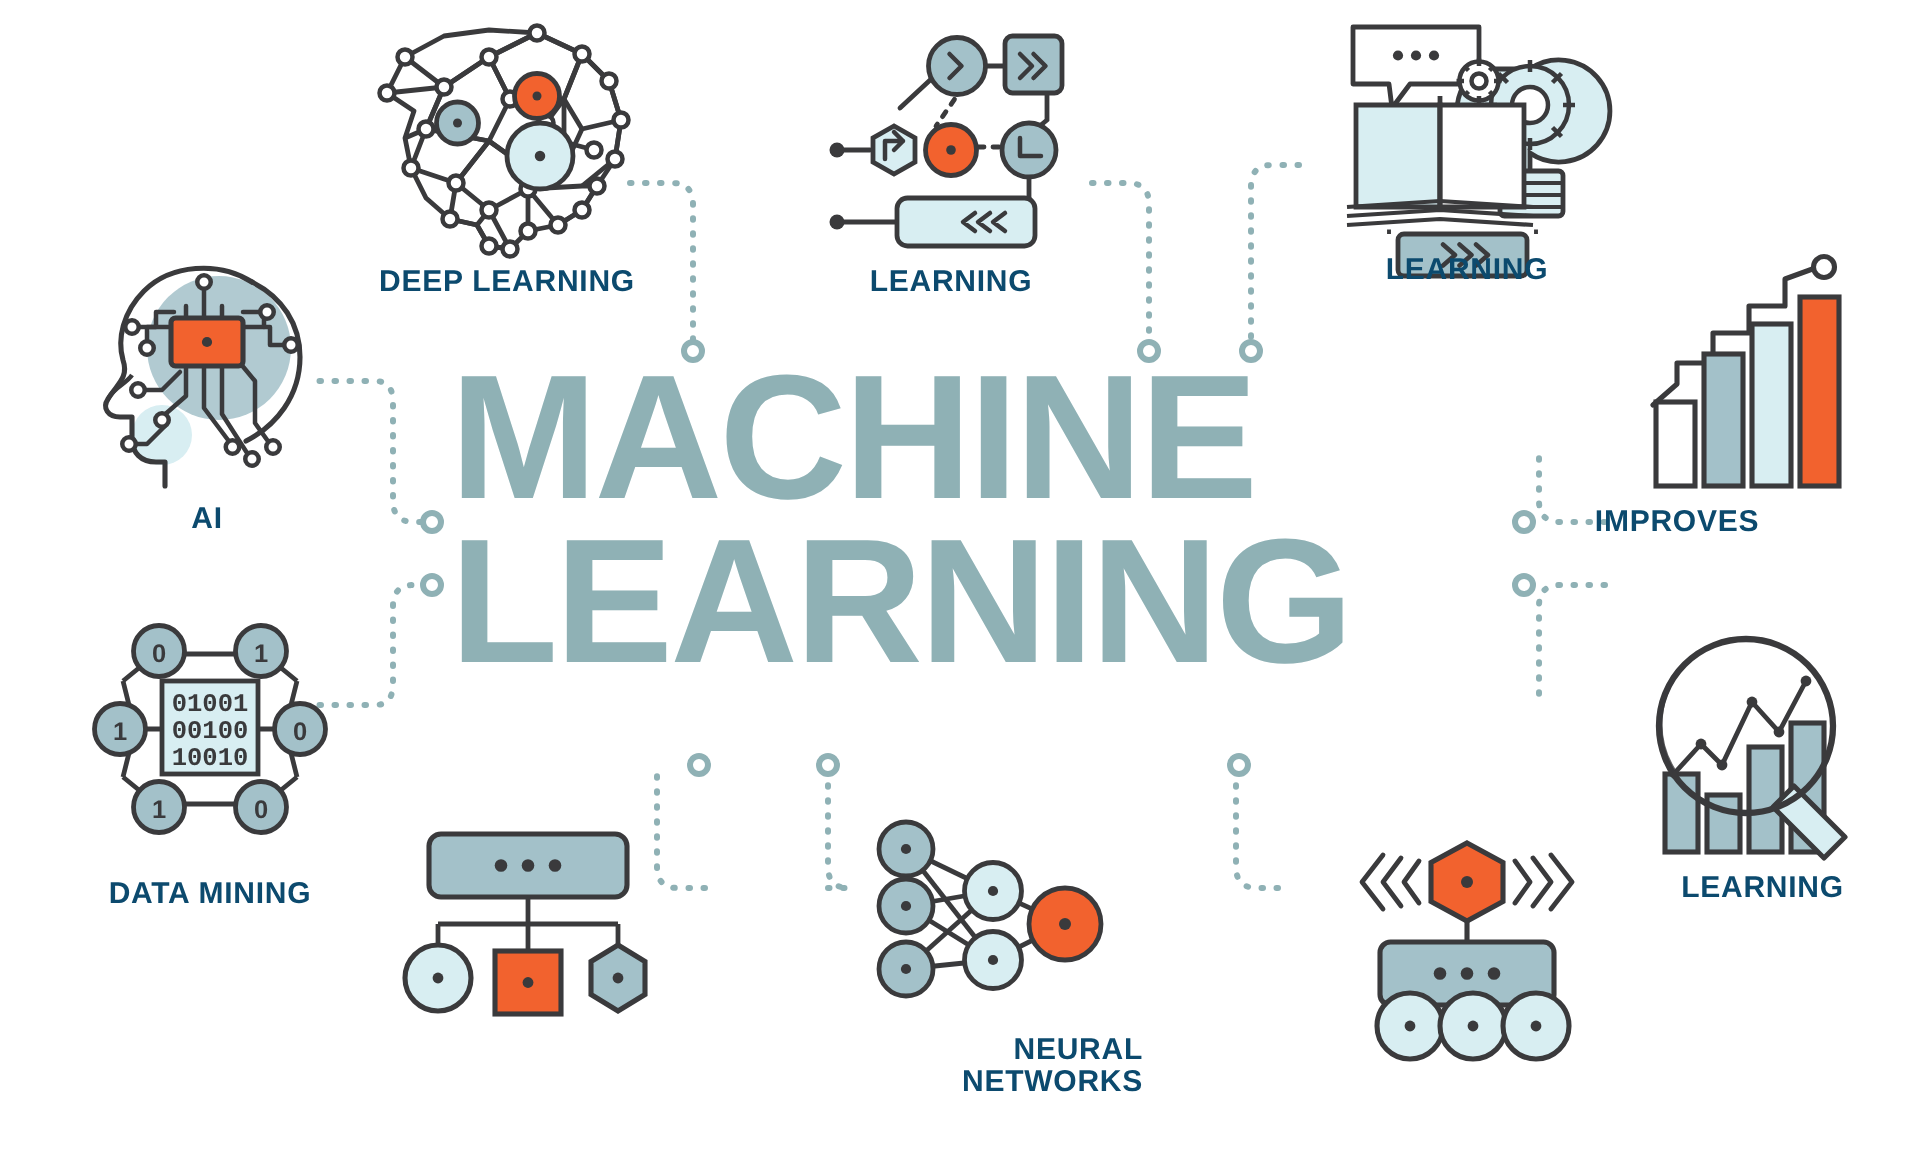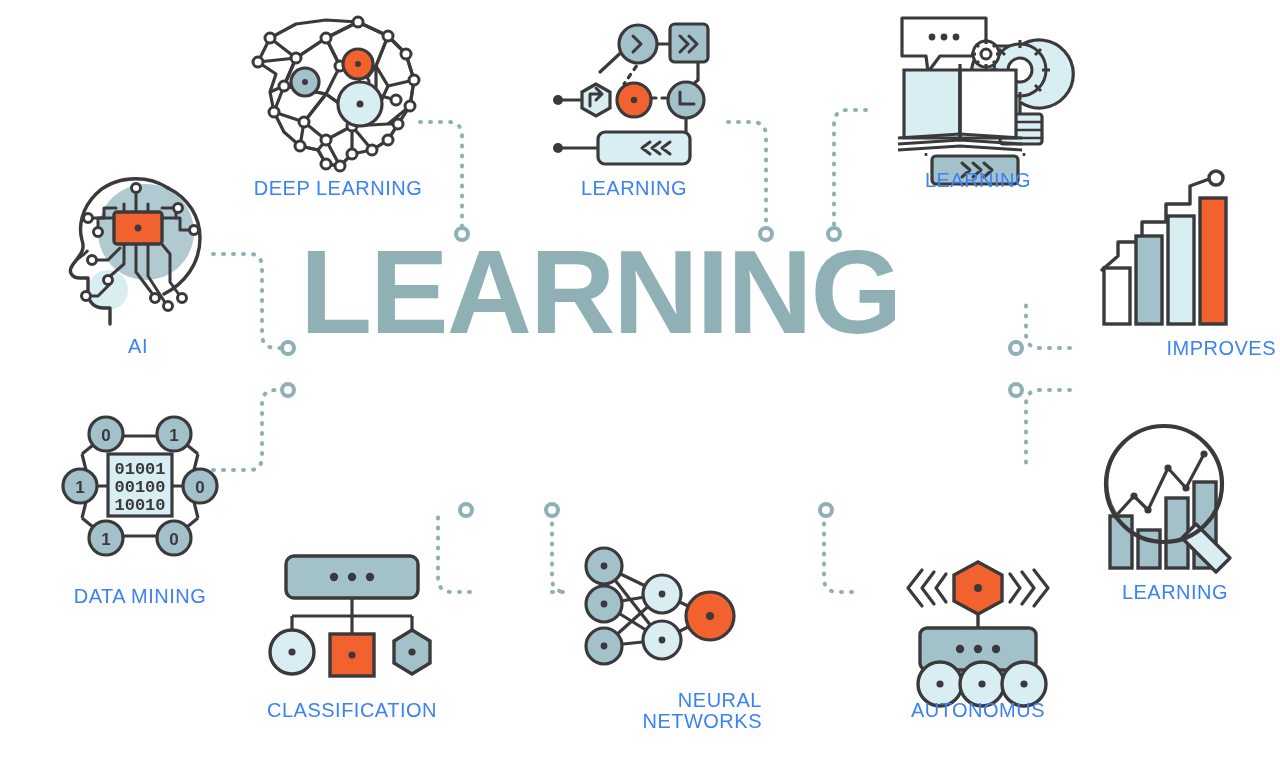--- a/index.html
+++ b/index.html
@@ -4,22 +4,22 @@
 <style>
   html,body{margin:0;padding:0;background:#ffffff;}
   body{
     width:1280px;height:772px;overflow:hidden;position:relative;
     font-family:"Liberation Sans", sans-serif;
   }
   #stage{position:absolute;left:0;top:0;width:1280px;height:772px;}
   .node{position:absolute;}
   .label{
     position:absolute;
-    color:#3b82f6;
-    font-weight:normal;
+    color:#0c4a6e;
+    font-weight:bold;
     font-size:20px;
     letter-spacing:0.5px;
     text-align:center;
     line-height:1.05;
     white-space:pre-line;
     user-select:none;
   }
   .title{
     position:absolute;
     color:#8fb1b5;
@@ -68,20 +68,21 @@
       <circle cx="834" cy="234" r="6"></circle>
       <circle cx="1016" cy="348" r="6"></circle>
       <circle cx="1016" cy="390" r="6"></circle>
       <circle cx="466" cy="510" r="6"></circle>
       <circle cx="552" cy="510" r="6"></circle>
       <circle cx="826" cy="510" r="6"></circle>
     </g>
   </svg>
 
   <div class="title" style="left:300px;top:238px;width:720px;">
+    <span>MACHINE</span>
     <span class="l2">LEARNING</span>
   </div>
 
   <svg class="node" style="left:248px;top:14px;width:180px;height:160px" viewBox="0 0 180 160">
     <g stroke="#3a3a3c" stroke-width="3.2" fill="none" stroke-linejoin="round">
       <path d="M28,60 L10,48 L22,24 L48,10 L78,6 L110,8 L140,22 L158,40 L166,66
                L162,92 L150,110 L140,126 L124,136 L104,140 L92,152 L78,150 L70,136
                L52,132 L36,118 L26,98 L22,78 Z"></path>
       <path d="M22,24 L48,44 L78,24 L110,8"></path>
       <path d="M10,48 L48,44 L36,72 L22,78"></path>
@@ -310,21 +311,20 @@
         <circle cx="90" cy="25" r="4.2"></circle>
         <circle cx="108" cy="25" r="4.2"></circle>
     </g>
     <circle cx="30" cy="100" r="22" fill="#d8eef2" stroke="#3a3a3c" stroke-width="3.4"></circle>
     <circle cx="30" cy="100" r="3.6" fill="#3a3a3c"></circle>
     <path d="M150,78 L168,89 L168,111 L150,122 L132,111 L132,89 Z" fill="#a3c1c9" stroke="#3a3a3c" stroke-width="3.4"></path>
     <circle cx="150" cy="100" r="3.6" fill="#3a3a3c"></circle>
     <rect x="68" y="82" width="44" height="42" fill="#f2622e" stroke="#3a3a3c" stroke-width="3.4"></rect>
     <circle cx="90" cy="103" r="3.6" fill="#3a3a3c"></circle>
   </svg>
-  <div class="label" style="left:242px;top:700px;width:220px;">CLASSIFICATION</div>
 
   <svg class="node" style="left:582px;top:548px;width:160px;height:122px" viewBox="0 0 160 122">
     <g stroke="#3a3a3c" stroke-width="3.2" fill="none">
       <path d="M22,18 L80,46"></path>
       <path d="M22,18 L80,92"></path>
       <path d="M22,56 L80,46"></path>
       <path d="M22,56 L80,92"></path>
       <path d="M22,98 L80,46"></path>
       <path d="M22,98 L80,92"></path>
       <path d="M80,46 L128,68"></path>
@@ -368,33 +368,32 @@
       <circle cx="50" cy="136" r="22"></circle>
         <circle cx="92" cy="136" r="22"></circle>
         <circle cx="134" cy="136" r="22"></circle>
     </g>
     <g fill="#3a3a3c">
       <circle cx="50" cy="136" r="3.6"></circle>
         <circle cx="92" cy="136" r="3.6"></circle>
         <circle cx="134" cy="136" r="3.6"></circle>
     </g>
   </svg>
-  <div class="label" style="left:868px;top:700px;width:220px;">AUTONOMUS</div>
 
   <svg class="node" style="left:1098px;top:170px;width:140px;height:162px" viewBox="0 0 140 162">
     <g fill="none" stroke="#3a3a3c" stroke-width="3.4" stroke-linejoin="round" stroke-linecap="round">
       <path d="M4,100 L20,86 L20,72 L44,72 L44,52 L68,52 L68,34 L92,34 L92,16 L114,8"></path>
     </g>
     <circle cx="118" cy="8" r="7" fill="#ffffff" stroke="#3a3a3c" stroke-width="3.4"></circle>
     <rect x="6" y="98" width="26" height="56" fill="#ffffff" stroke="#3a3a3c" stroke-width="3.4"></rect>
     <rect x="38" y="66" width="26" height="88" fill="#a3c1c9" stroke="#3a3a3c" stroke-width="3.4"></rect>
     <rect x="70" y="46" width="26" height="108" fill="#d8eef2" stroke="#3a3a3c" stroke-width="3.4"></rect>
     <rect x="102" y="28" width="26" height="126" fill="#f2622e" stroke="#3a3a3c" stroke-width="3.4"></rect>
   </svg>
-  <div class="label" style="left:1096px;top:338px;width:180px;text-align:right;">IMPROVES</div>
+  <div class="label" style="left:1028px;top:338px;width:180px;">IMPROVES</div>
 
   <svg class="node" style="left:1090px;top:420px;width:160px;height:160px" viewBox="0 0 160 160">
     <g stroke="#3a3a3c" stroke-width="3.4">
       <rect x="20" y="96" width="22" height="52" fill="#a3c1c9"></rect>
       <rect x="48" y="110" width="22" height="38" fill="#a3c1c9"></rect>
       <rect x="76" y="78" width="22" height="70" fill="#a3c1c9"></rect>
       <rect x="104" y="62" width="22" height="86" fill="#a3c1c9"></rect>
     </g>
     <g fill="none" stroke="#3a3a3c" stroke-width="3.2" stroke-linejoin="round">
       <path d="M24,98 L44,76 L58,90 L78,48 L96,68 L114,34"></path>

